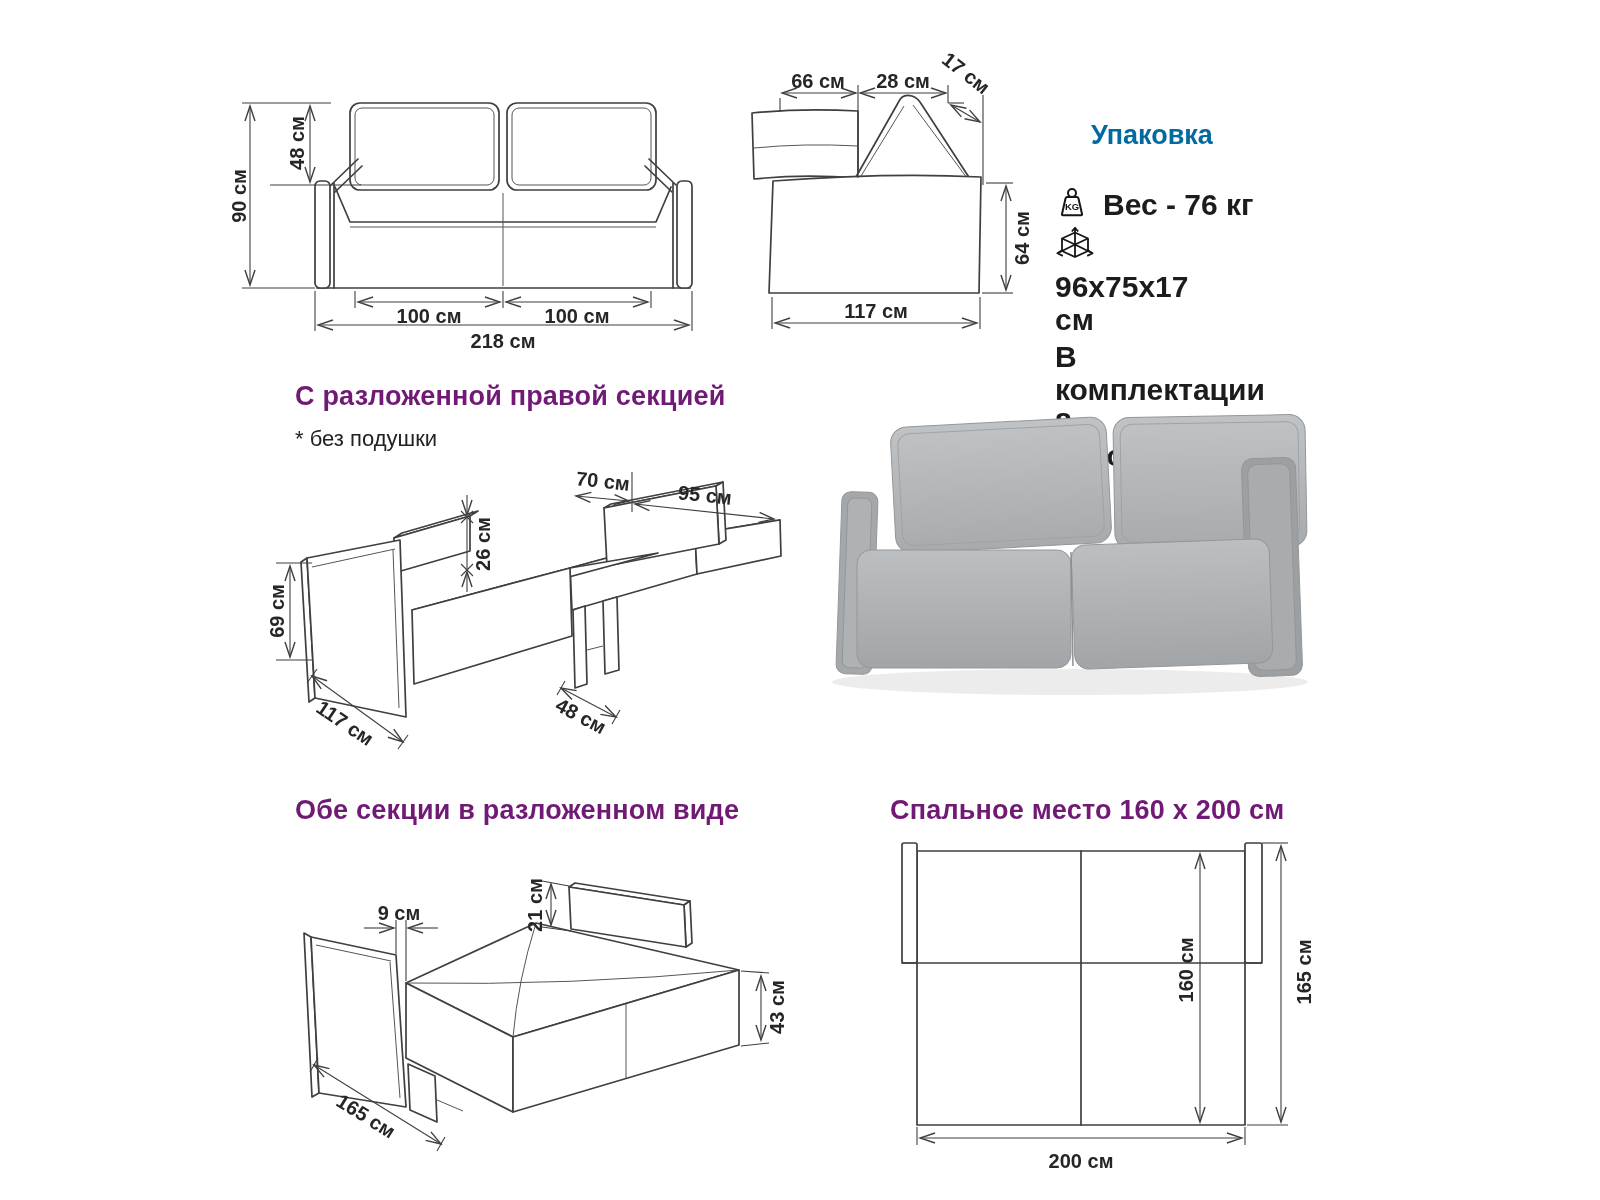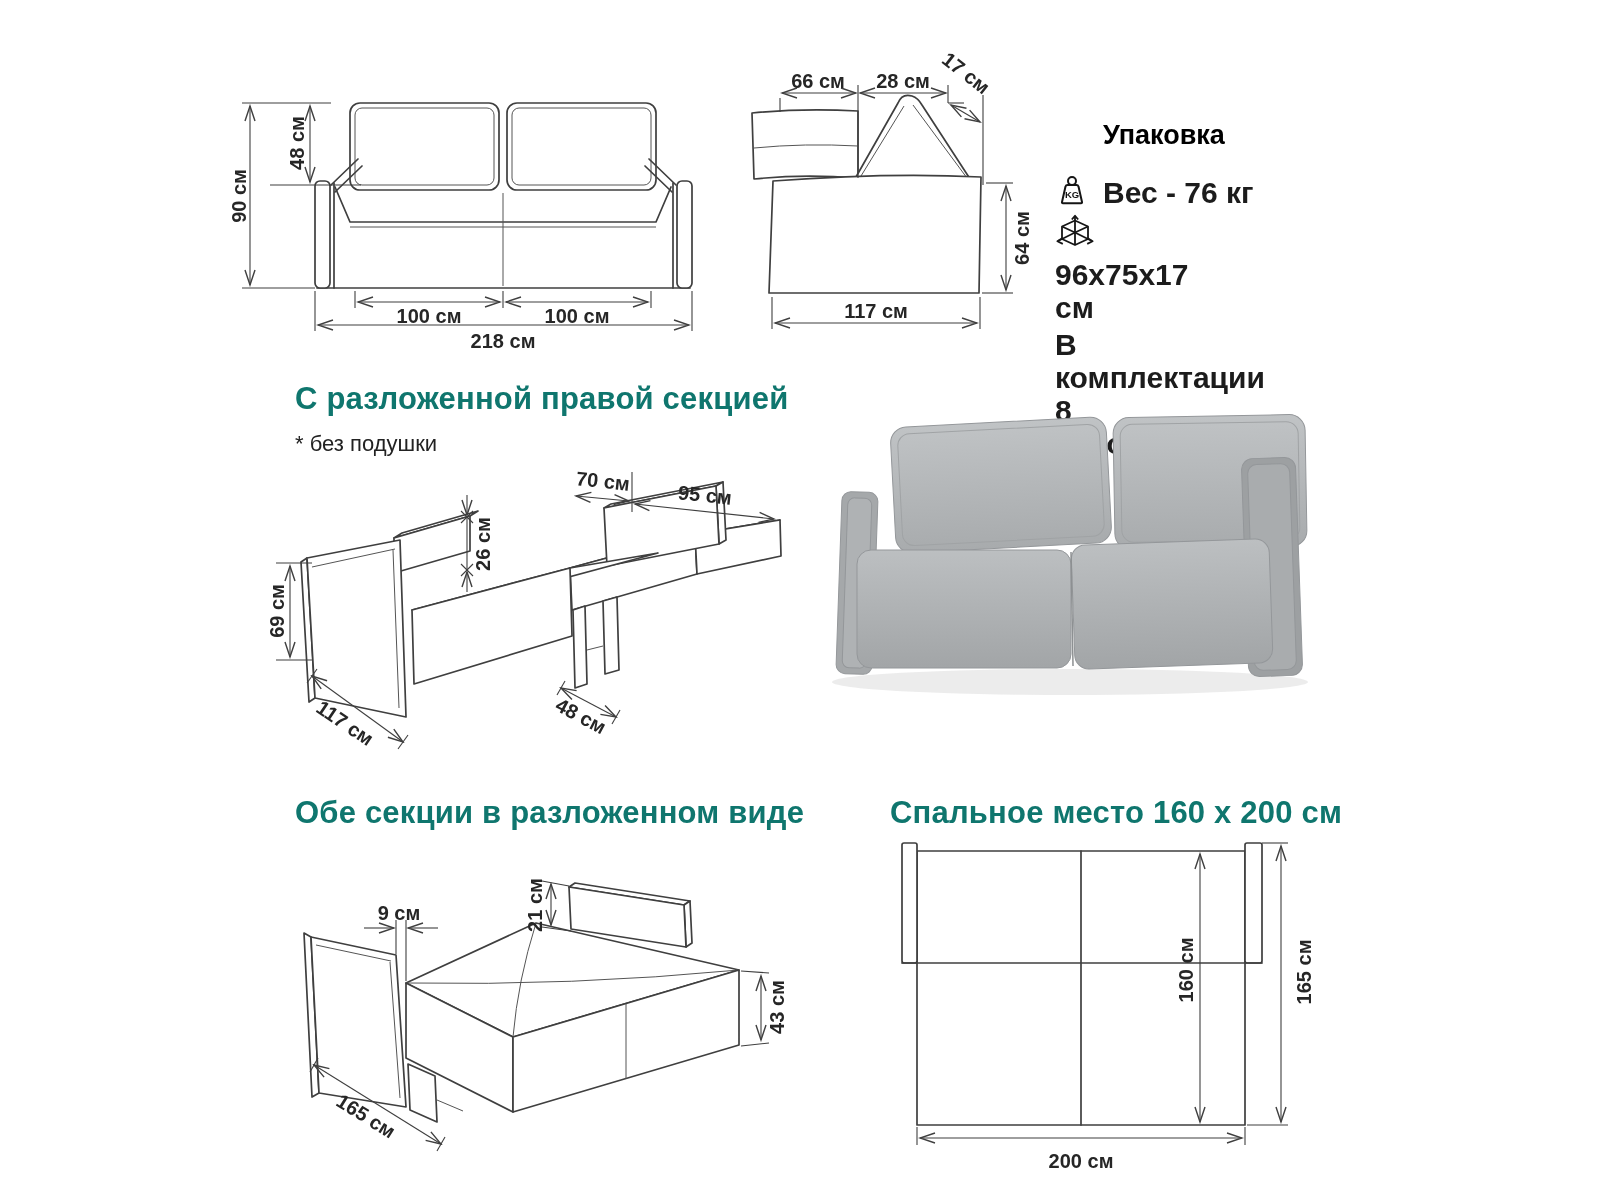--- a/index.html
+++ b/index.html
@@ -1,21 +1,21 @@
 <!DOCTYPE html>
 <html><head>
 <meta charset="utf-8">
 <style>
   *{margin:0;padding:0;box-sizing:border-box}
   html,body{width:1600px;height:1200px;background:#ffffff;font-family:"Liberation Sans",sans-serif;position:relative;overflow:hidden}
   .abs{position:absolute}
-  .title{font-size:31px;font-weight:700;color:#0f766e;letter-spacing:.2px}
+  .title{font-size:27px;font-weight:700;color:#701a75;letter-spacing:.2px}
   .subtitle{font-size:22px;font-weight:400;color:#222;margin-top:14px}
-  .pack-title{font-size:27px;font-weight:700;color:#000000;margin-left:48px}
-  .pack-grid{margin-top:24px;display:grid;grid-template-columns:48px 1fr;row-gap:4px;align-items:center}
+  .pack-title{font-size:27px;font-weight:700;color:#0369a1;margin-left:36px}
+  .pack-grid{margin-top:36px;display:grid;grid-template-columns:48px 1fr;row-gap:4px;align-items:center}
   .pack-text{font-size:30px;font-weight:700;color:#1c1c1c;line-height:33px}
   svg text.dim{font-family:"Liberation Sans",sans-serif;font-size:20px;font-weight:700;fill:#262626}
   .ol{fill:#ffffff;stroke:#3f3f3f;stroke-width:1.7;stroke-linejoin:round;stroke-linecap:round}
   .on{fill:none;stroke:#3f3f3f;stroke-width:1.7;stroke-linejoin:round;stroke-linecap:round}
   .tn{fill:none;stroke:#555;stroke-width:1}
   .dl{fill:none;stroke:#3f3f3f;stroke-width:1.1}
 </style>
 </head>
 <body>
 

